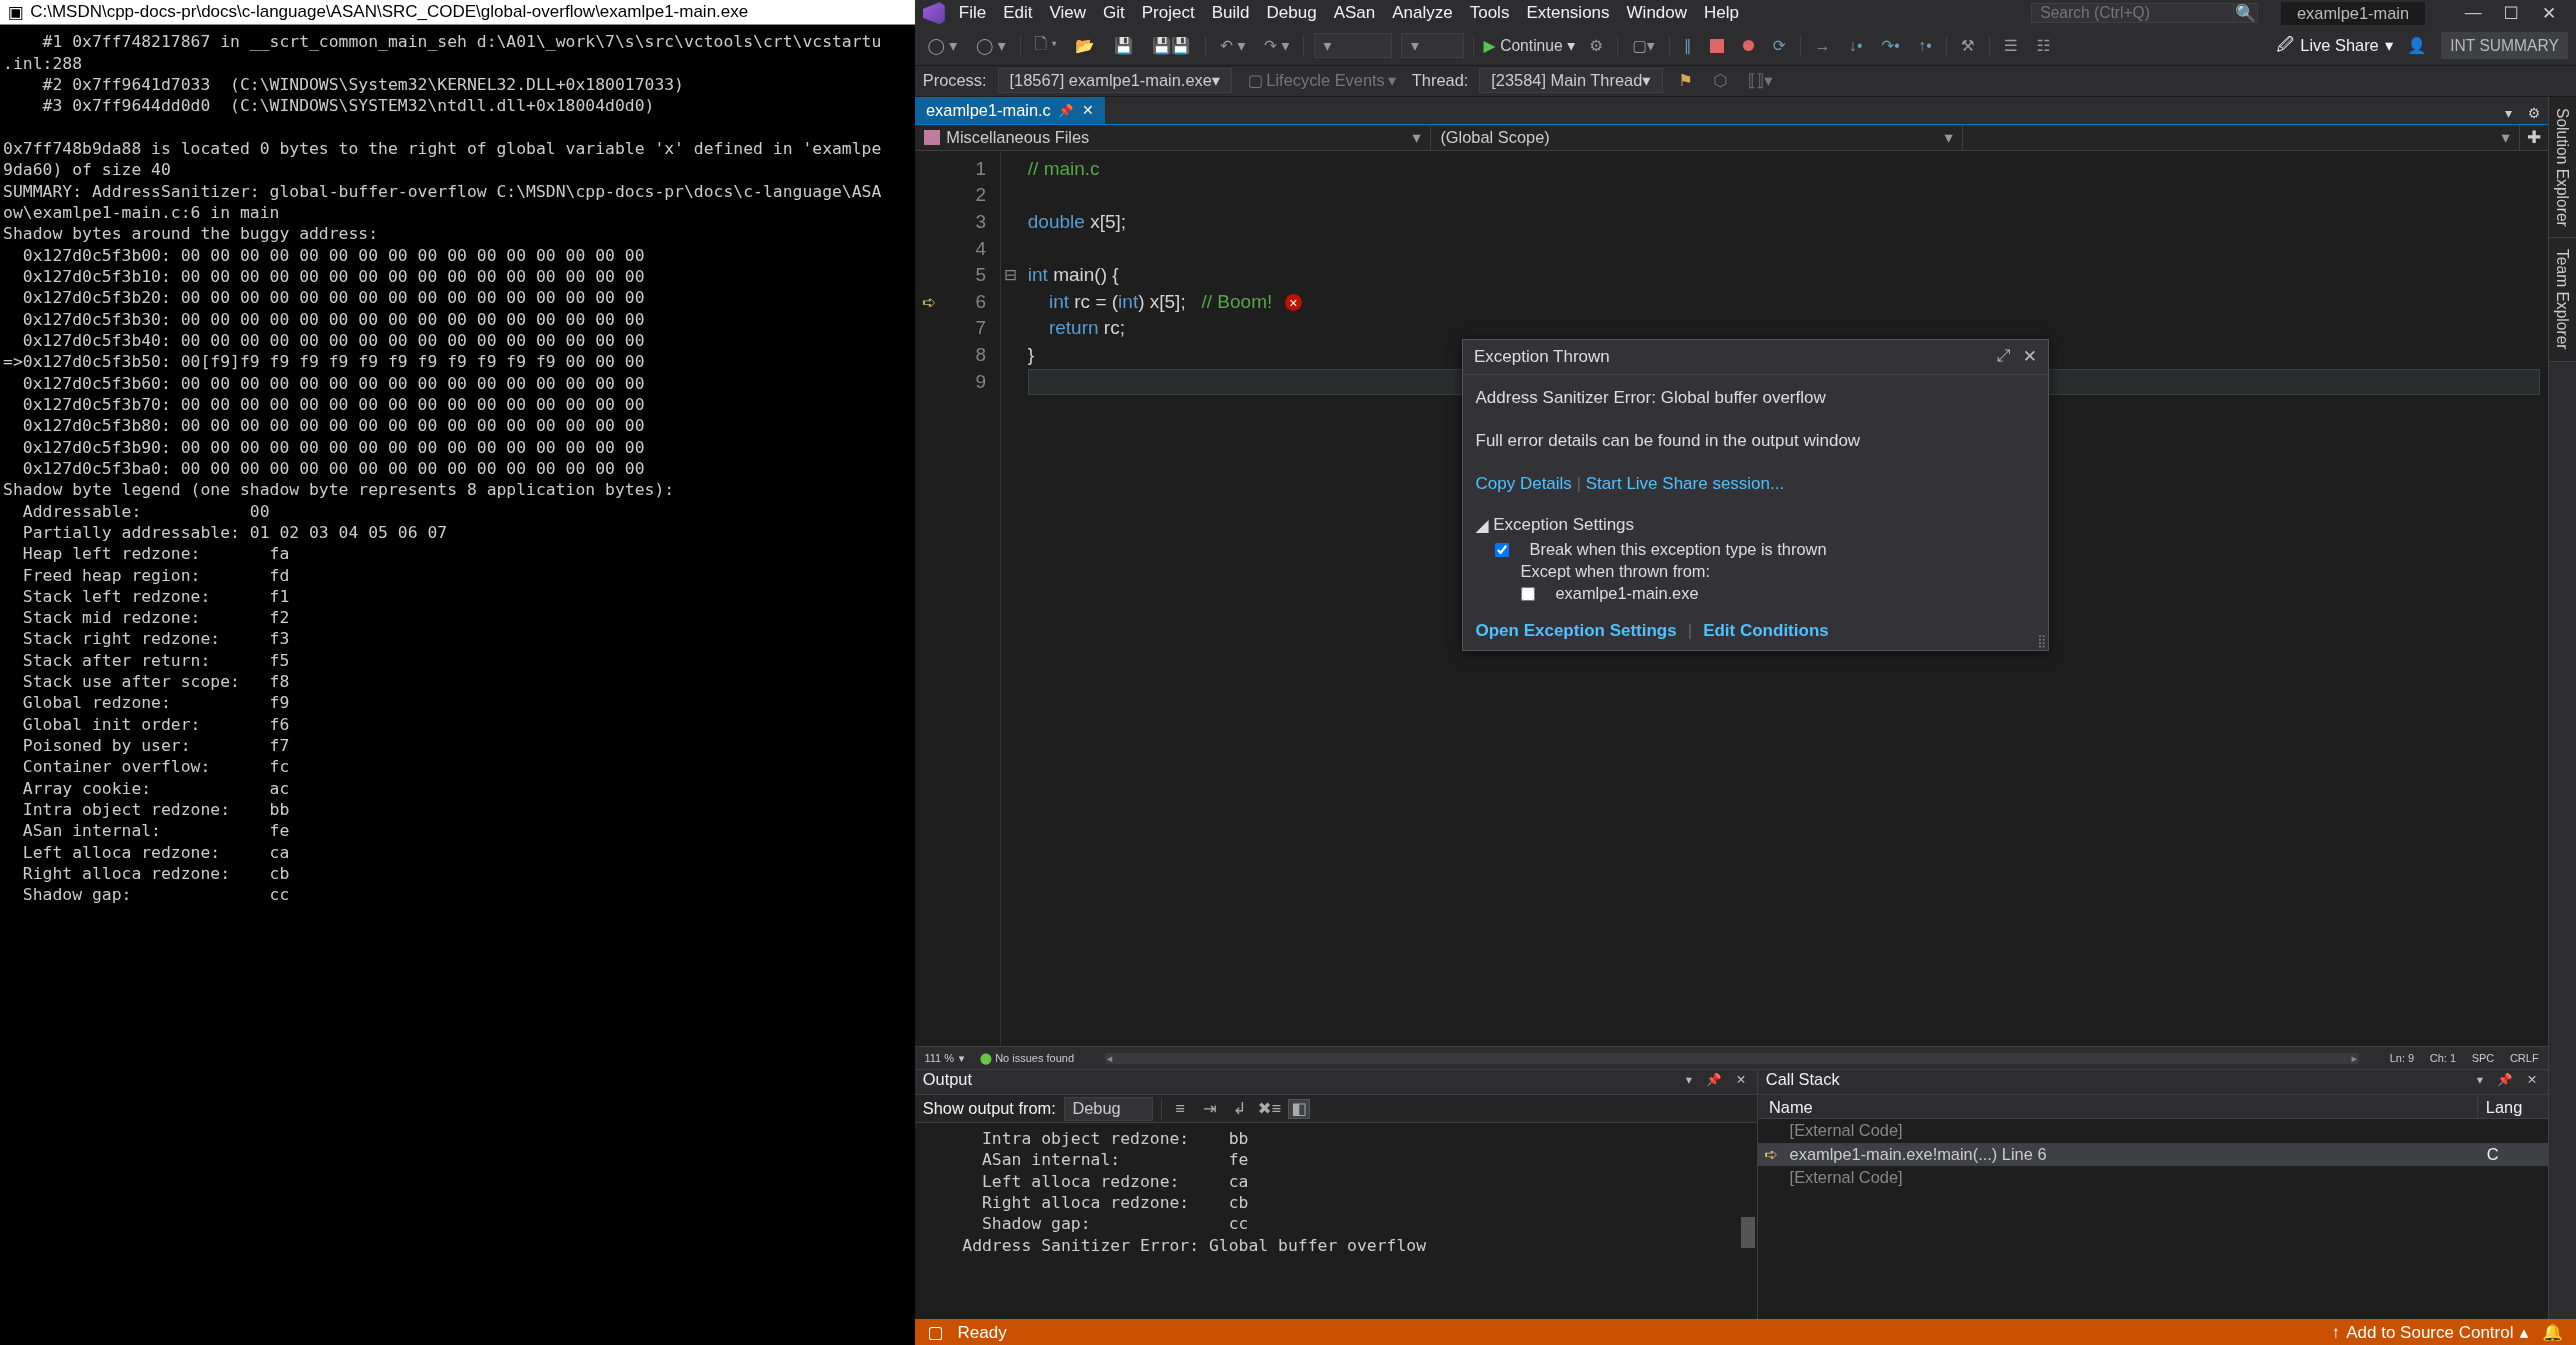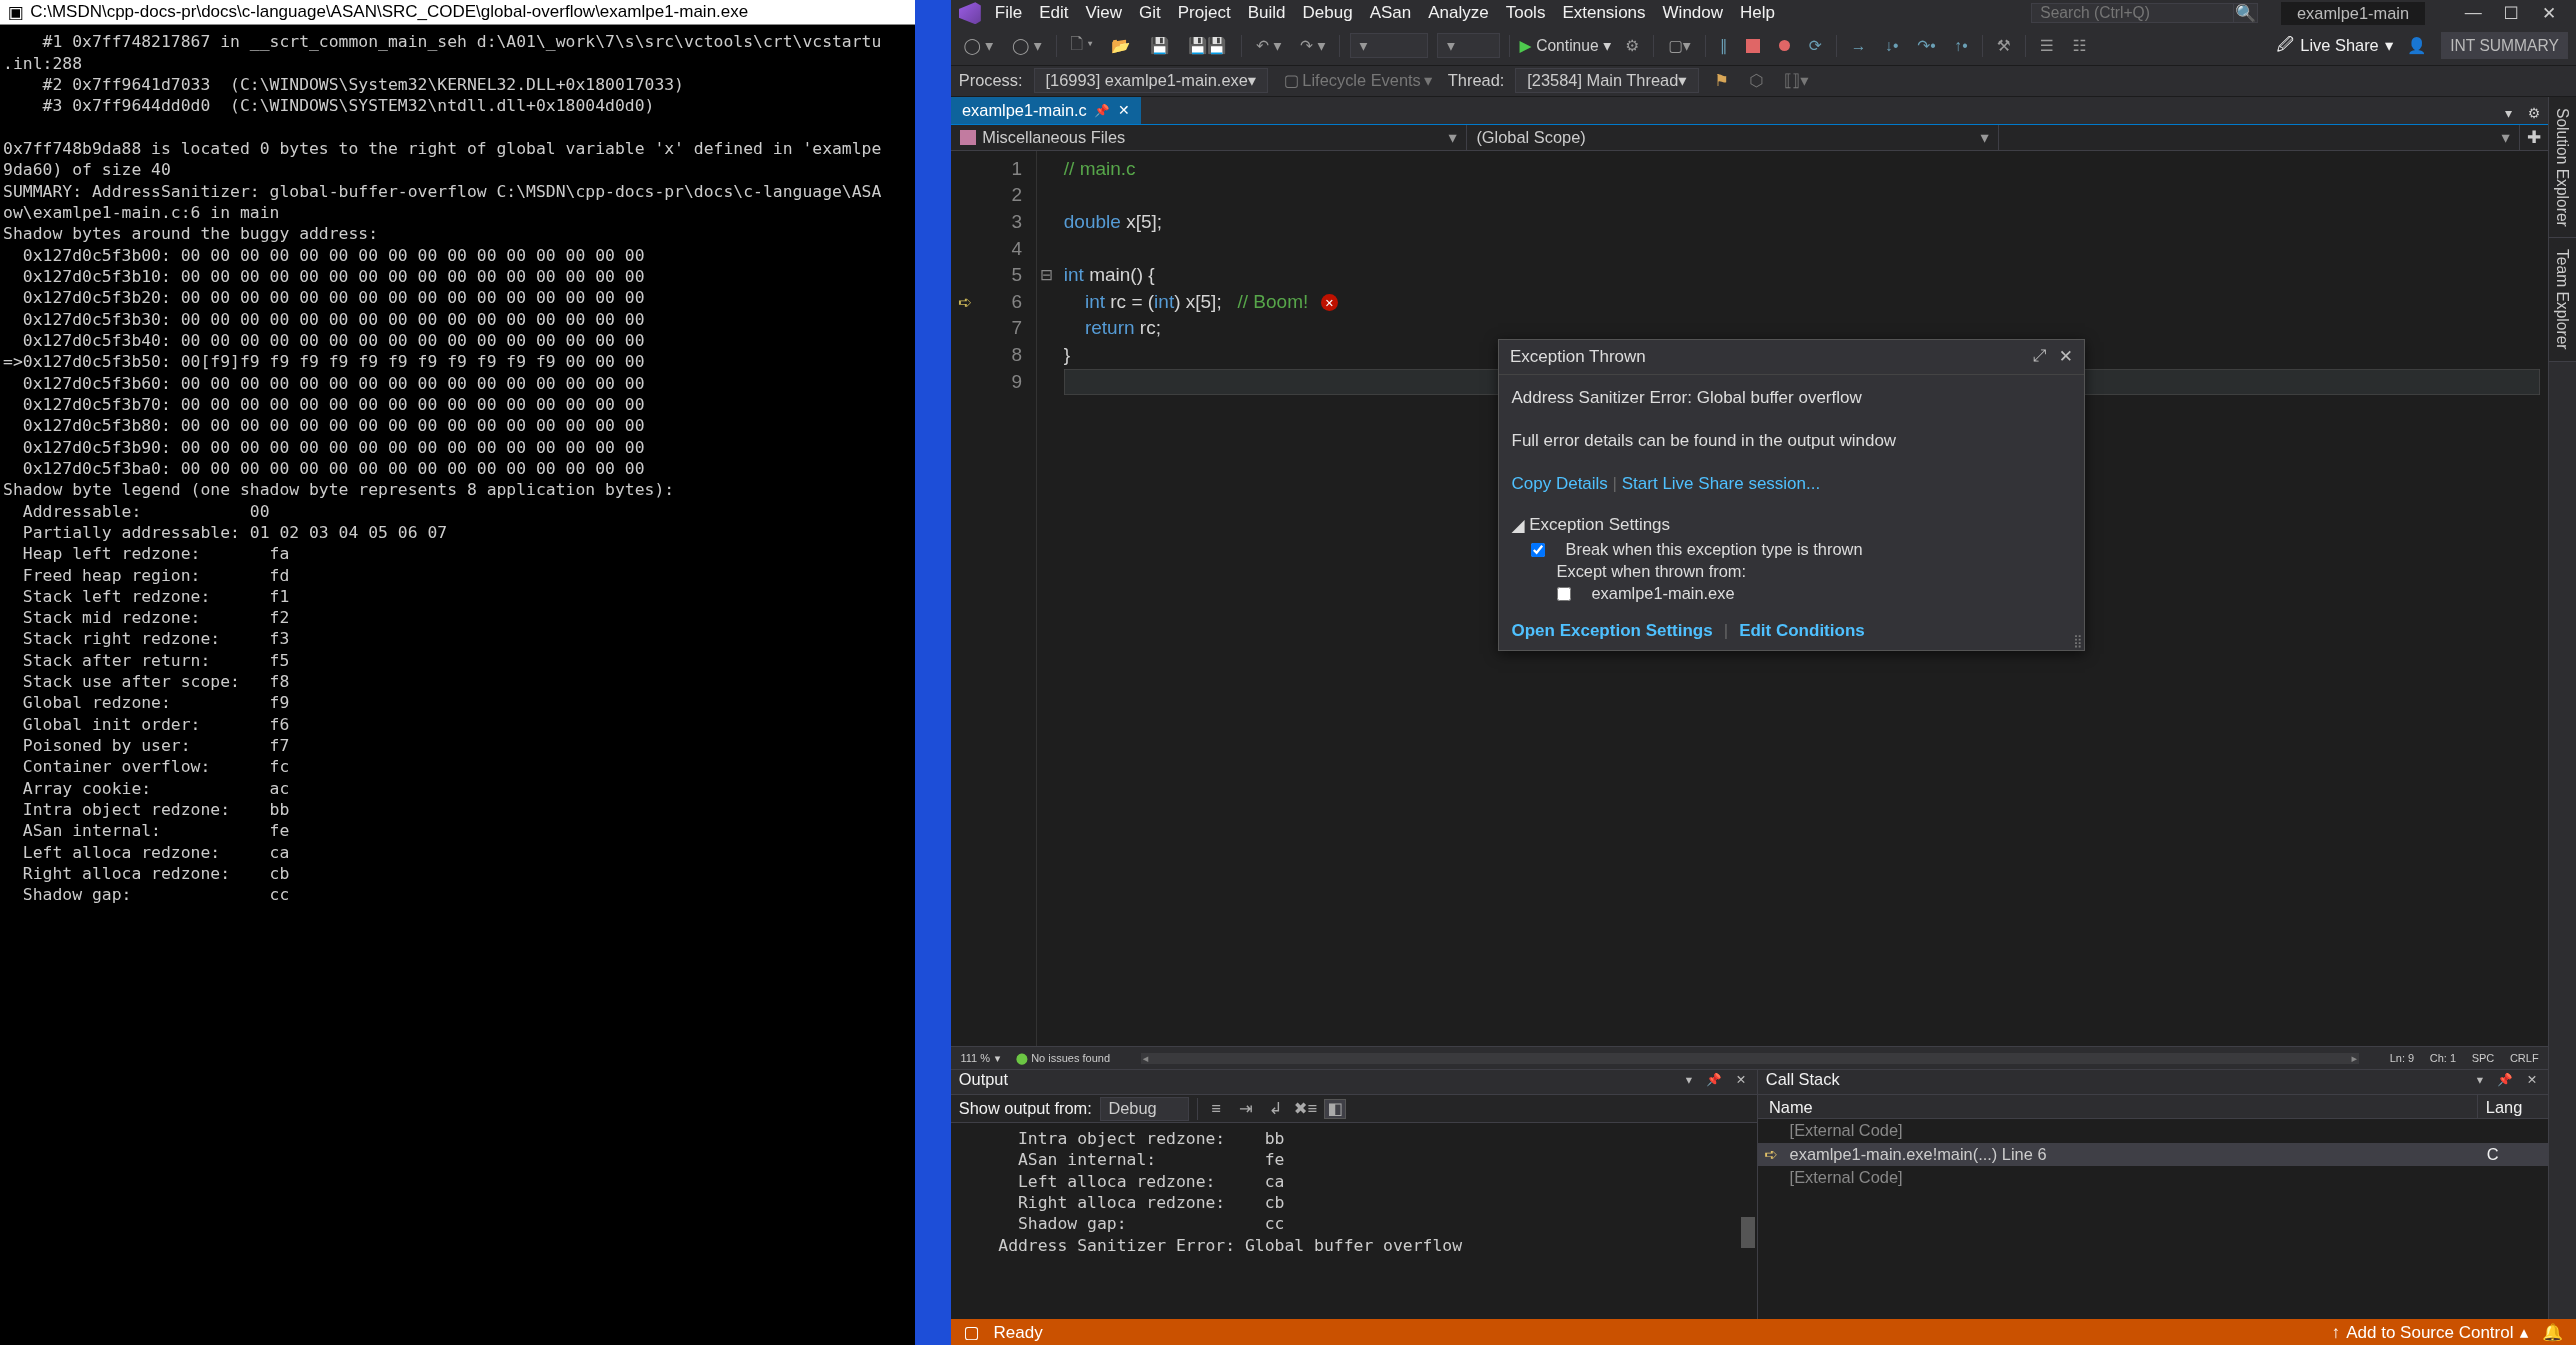--- a/index.html
+++ b/index.html
@@ -5,21 +5,21 @@
 * { box-sizing: border-box; margin: 0; padding: 0; font-family: "Segoe UI", Arial, sans-serif; }
 body { background: #000; color: #ccc; overflow: hidden; width: 2576px; height: 1346px; }
 .root { display: flex; width: 100%; height: 100%; }
 
 
 .console-pane { width: 915px; height: 100%; background: #000; display: flex; flex-direction: column; }
 .console-title { background: #fff; color: #000; height: 25px; display: flex; align-items: center; padding: 0 7.8px; font-size: 17px; border-bottom: 0.8px solid #888; }
 .console-body { flex: 1; background: #000; color: #ccc; font-family: Consolas, monospace; font-size: 16.4px; line-height: 1.3; padding: 6.3px 3.1px; white-space: pre; overflow: hidden; }
 
 
-.vs-pane { flex: 1; height: 100%; background: #1d4ed8; display: flex; flex-direction: column; color: #f1f1f1; font-size: 17px; padding-left: 36px; }
+.vs-pane { flex: 1; height: 100%; background: #4d7c0f; display: flex; flex-direction: column; color: #f1f1f1; font-size: 17px; }
 
 
 .vs-titlebar { height: 26.6px; background: #2d2d30; display: flex; align-items: center; padding: 0 7.8px; gap: 14px; }
 .vs-logo { width: 22px; height: 22px; background: linear-gradient(135deg,#9b5de5,#6b3fa0); clip-path: polygon(75% 0,100% 15%,100% 85%,75% 100%,0 70%,0 30%); }
 .vs-menu { display: flex; gap: 17px; font-size: 17px; }
 .vs-menu span { cursor: pointer; }
 .vs-search { margin-left: auto; display:flex; align-items:center; }
 .vs-search input { background: #333337; border: 0.8px solid #3f3f46; color: #999; height: 20.3px; width: 203px; padding: 0 7.8px; font-size: 15.6px; }
 .vs-search-btn { width:23.5px; height:20.3px; background:#333337; border:0.8px solid #3f3f46; border-left:none; display:flex; align-items:center; justify-content:center; color:#ccc; }
 .vs-solname { background:#1b1b1c; color:#bbb; padding:2.3px 15.6px; margin-left:9.4px; font-size:16.4px; }
@@ -249,21 +249,21 @@
       <div class="tb-btn">☰</div>
       <div class="tb-btn">☷</div>
       <div class="live-share">🖉 <span>Live Share</span> ▾</div>
       <div class="tb-btn">👤</div>
       <div class="int-preview">INT SUMMARY</div>
     </div>
 
     <div class="vs-procbar">
       <span class="label">Process:</span>
       <div class="combo">
-          <span>[16993] examlpe1-main.exe</span>
+          <span>[18567] examlpe1-main.exe</span>
           <span>▾</span>
         </div>
       <div class="tb-btn" style="color:#777">▢ <span>Lifecycle Events</span> ▾</div>
       <span class="label">Thread:</span>
       <div class="combo">
           <span>[23584] Main Thread</span>
           <span>▾</span>
         </div>
       <div class="tb-btn" style="color:#d8a657">⚑</div>
       <div class="tb-btn" style="color:#777">⬡</div>

